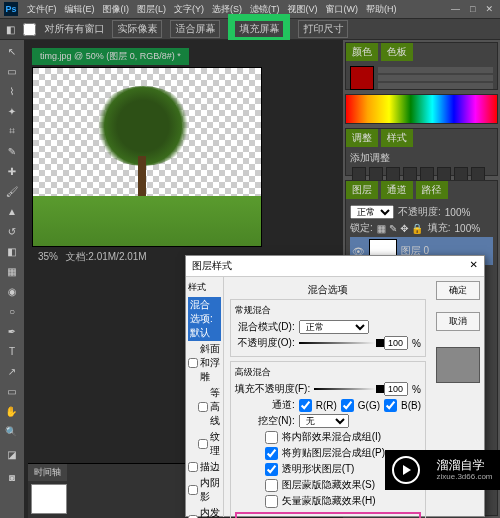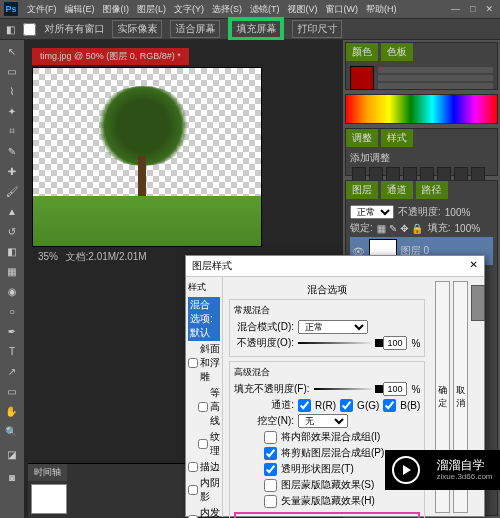--- a/index.html
+++ b/index.html
@@ -5,21 +5,21 @@
 *{box-sizing:border-box;font-family:"Microsoft YaHei",sans-serif;font-size:10px;margin:0;padding:0}
 body{background:#535353;width:500px;height:518px;overflow:hidden;position:relative}
 .menubar{background:#535353;color:#ddd;height:18px;display:flex;align-items:center;padding:0 4px;gap:2px}
 .menubar span{font-size:9px;padding:0 3px}
 .ps-logo{width:14px;height:14px;background:#001e36;color:#31a8ff;font-weight:bold;font-size:8px;display:inline-flex;align-items:center;justify-content:center;margin-right:4px}
 .optbar{background:#424242;height:22px;border-top:1px solid #2a2a2a;border-bottom:1px solid #2a2a2a;display:flex;align-items:center;padding:0 6px;gap:8px;color:#ccc;font-size:9px}
 .main{display:flex;height:478px}
 .toolbar{width:24px;background:#535353;display:flex;flex-direction:column;padding:2px;gap:2px}
 .tool{width:20px;height:18px;background:#535353;display:flex;align-items:center;justify-content:center;color:#ccc;font-size:10px;cursor:pointer}
 .workspace{flex:1;background:#262626;position:relative;padding:8px}
-.doc-tab{background:#b91c1c;color:#ccc;font-size:9px;padding:2px 8px;display:inline-block;margin-bottom:2px}
+.doc-tab{background:#15803d;color:#ccc;font-size:9px;padding:2px 8px;display:inline-block;margin-bottom:2px}
 .canvas-wrap{border:1px solid #000;background-image:repeating-conic-gradient(#fff 0 25%,#ccc 0 50%);background-size:12px 12px;width:230px;height:180px;position:relative}
 .grass{position:absolute;bottom:0;left:0;right:0;height:50px;background:linear-gradient(#5a9b2e,#4a8525)}
 .tree-trunk{position:absolute;bottom:50px;left:105px;width:8px;height:40px;background:#5a3a1a}
 .tree-crown{position:absolute;bottom:80px;left:60px;width:100px;height:80px;background:radial-gradient(circle,#2d5016 40%,#3a6b1c 60%,transparent 70%);border-radius:50%}
 .statusbar{color:#bbb;font-size:9px;padding:3px 6px}
 .panels{width:157px;background:#535353;display:flex;flex-direction:column}
 .panel{background:#424242;margin:2px;border:1px solid #2a2a2a}
 .panel-tab{background:#4d7c0f;color:#ddd;font-size:10px;padding:2px 6px;display:inline-block}
 .panel-body{padding:4px;color:#ccc;font-size:9px}
 .color-panel{height:48px}
@@ -41,21 +41,21 @@
 .style-item input{width:10px;height:10px}
 .blend-panel{flex:1;padding:6px;font-size:9px}
 .grp{border:1px solid #ccc;padding:4px;margin-bottom:4px}
 .grp-title{font-size:9px;margin-bottom:3px}
 .row{display:flex;align-items:center;gap:4px;margin:2px 0;font-size:9px}
 .row label{min-width:60px;text-align:right}
 .row select,.row input[type=text]{font-size:9px;padding:0 2px;height:14px}
 .slider-track{flex:1;height:2px;background:linear-gradient(90deg,#000,#fff);position:relative}
 .slider-thumb{position:absolute;width:8px;height:8px;background:#000;top:-3px;transform:translateX(-50%)}
 .highlight-box{border:2px solid #e040a0;padding:3px;margin-top:4px}
-.dlg-buttons{width:58px;padding:4px;display:flex;flex-direction:row;gap:3px}
+.dlg-buttons{width:58px;padding:4px;display:flex;flex-direction:column;gap:12px}
 .dlg-buttons button{font-size:9px;padding:2px;background:#f5f5f5;border:1px solid #999}
 .swatch-preview{width:44px;height:36px;background:#888;border:1px solid #555;margin-top:4px}
 
 .watermark{position:absolute;right:0;bottom:28px;width:115px;height:40px;background:#000;display:flex;align-items:center;justify-content:center;gap:16px;color:#fff}
 .play-icon{width:28px;height:28px;border:2px solid #fff;border-radius:50%;display:flex;align-items:center;justify-content:center}
 .play-icon::after{content:"";border-left:8px solid #fff;border-top:5px solid transparent;border-bottom:5px solid transparent;margin-left:2px}
 .wm-text{font-size:12px;line-height:1.1}
 .wm-sub{font-size:8px;color:#aaa}
 .timeline{position:absolute;left:28px;bottom:0;right:157px;height:55px;background:#323232;border-top:1px solid #000}
 .timeline-tab{background:#424242;color:#ccc;font-size:9px;padding:2px 6px;display:inline-block}
@@ -83,21 +83,21 @@
     <span>✕</span>
   </div>
 </div>
 
 <div class="optbar">
   <span>◧</span>
   <input type="checkbox" style="">
   <span>对所有有窗口</span>
   <span style="border:1px solid #666;padding:1px 4px">实际像素</span>
   <span style="border:1px solid #666;padding:1px 4px">适合屏幕</span>
-  <span style="border:4px solid #22c55e;padding:1px 4px">填充屏幕</span>
+  <span style="border:7px solid #22c55e;padding:1px 4px">填充屏幕</span>
   <span style="border:1px solid #666;padding:1px 4px">打印尺寸</span>
 </div>
 
 <div class="main">
   <div class="toolbar">
     <div class="tool">↖</div>
     <div class="tool">▭</div>
     <div class="tool">⌇</div>
     <div class="tool">✦</div>
     <div class="tool">⌗</div>

